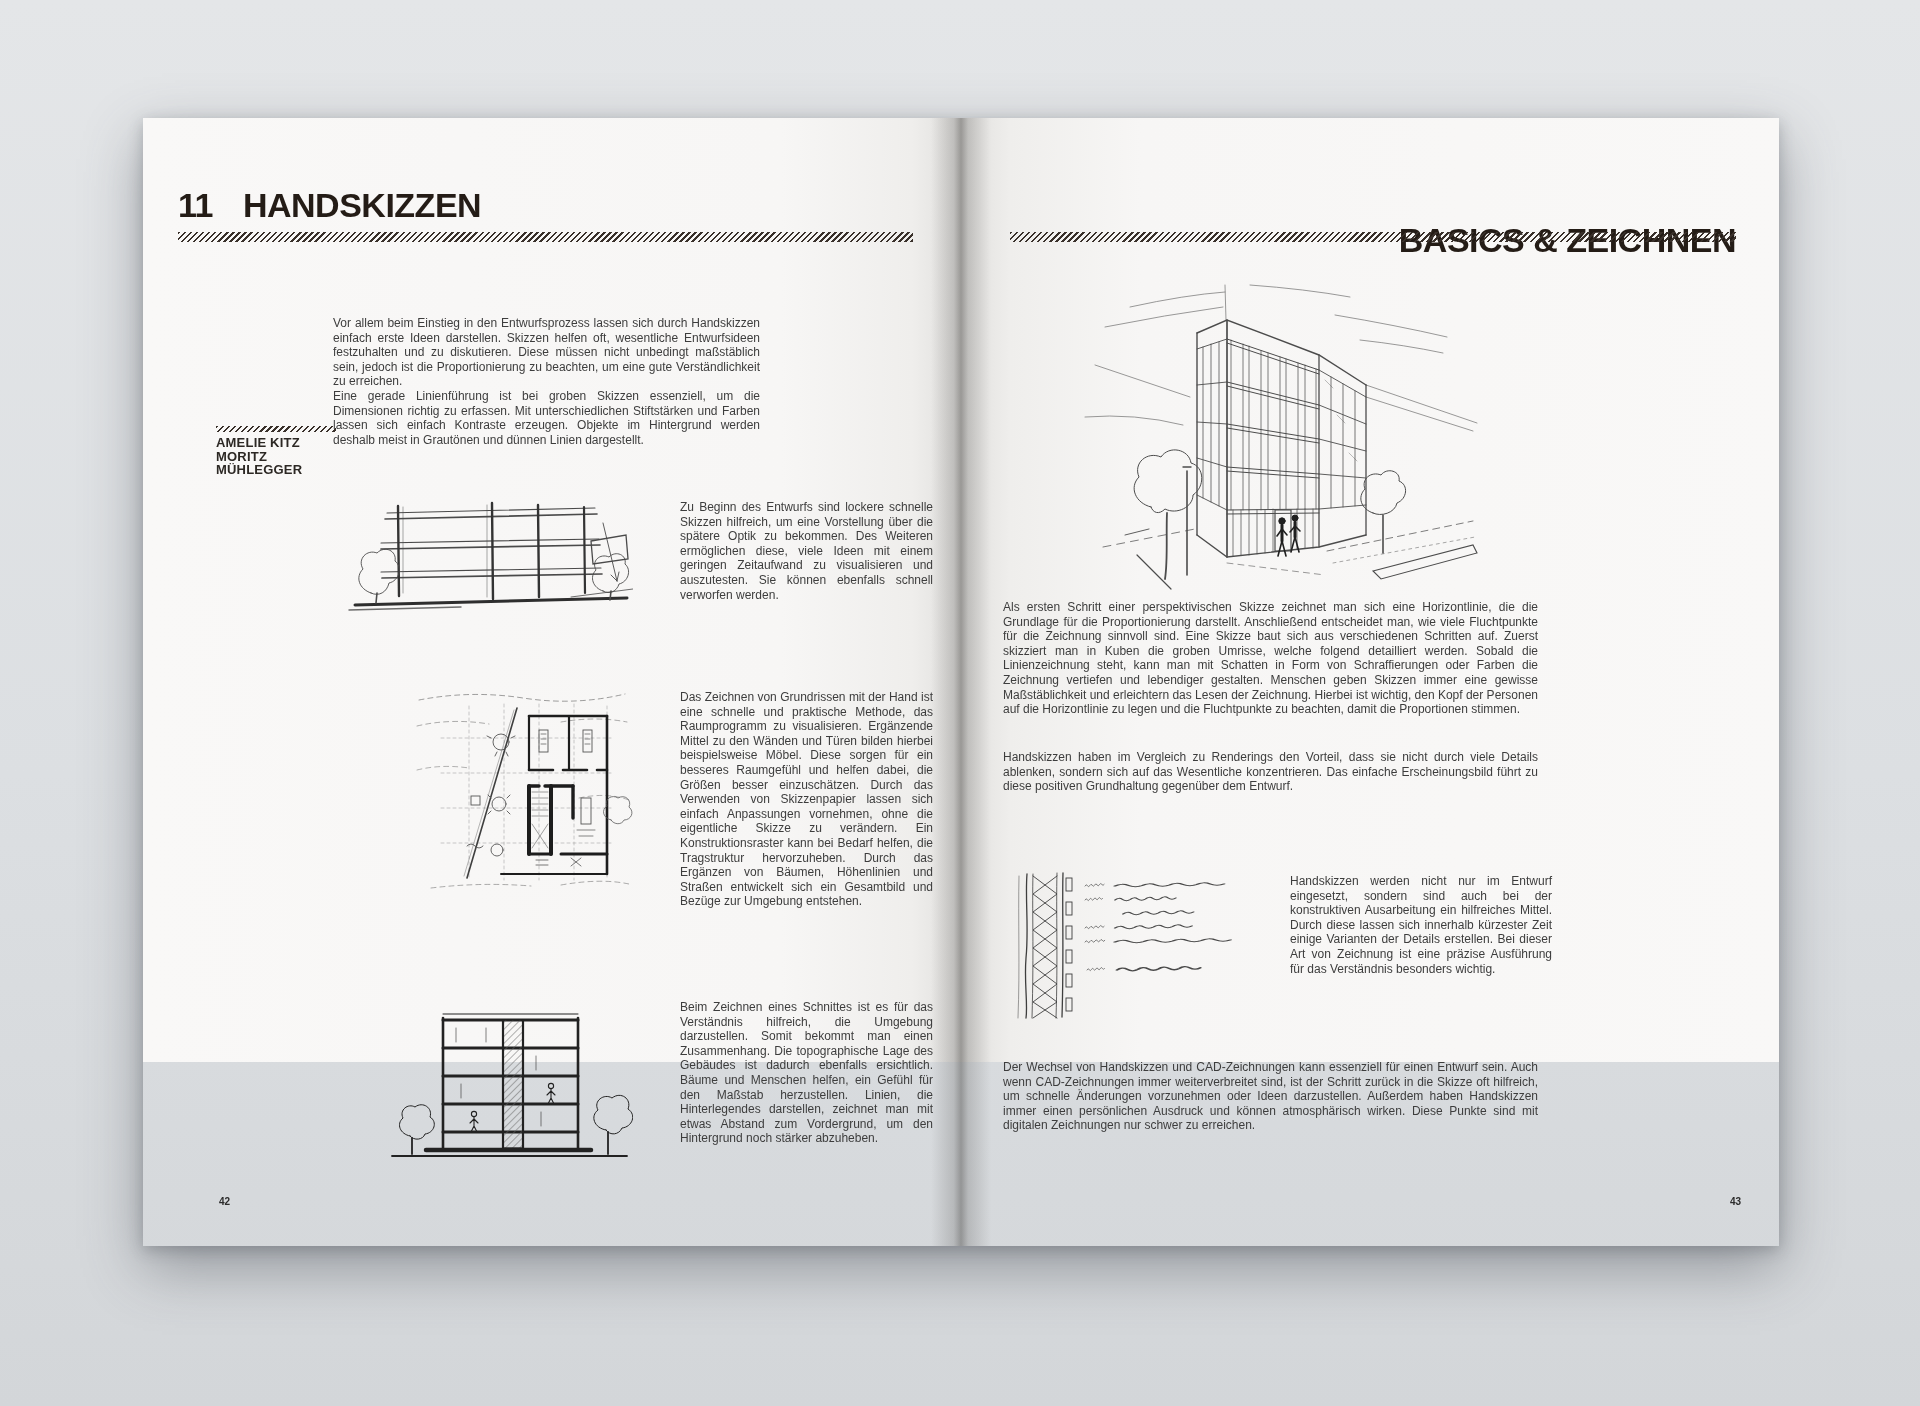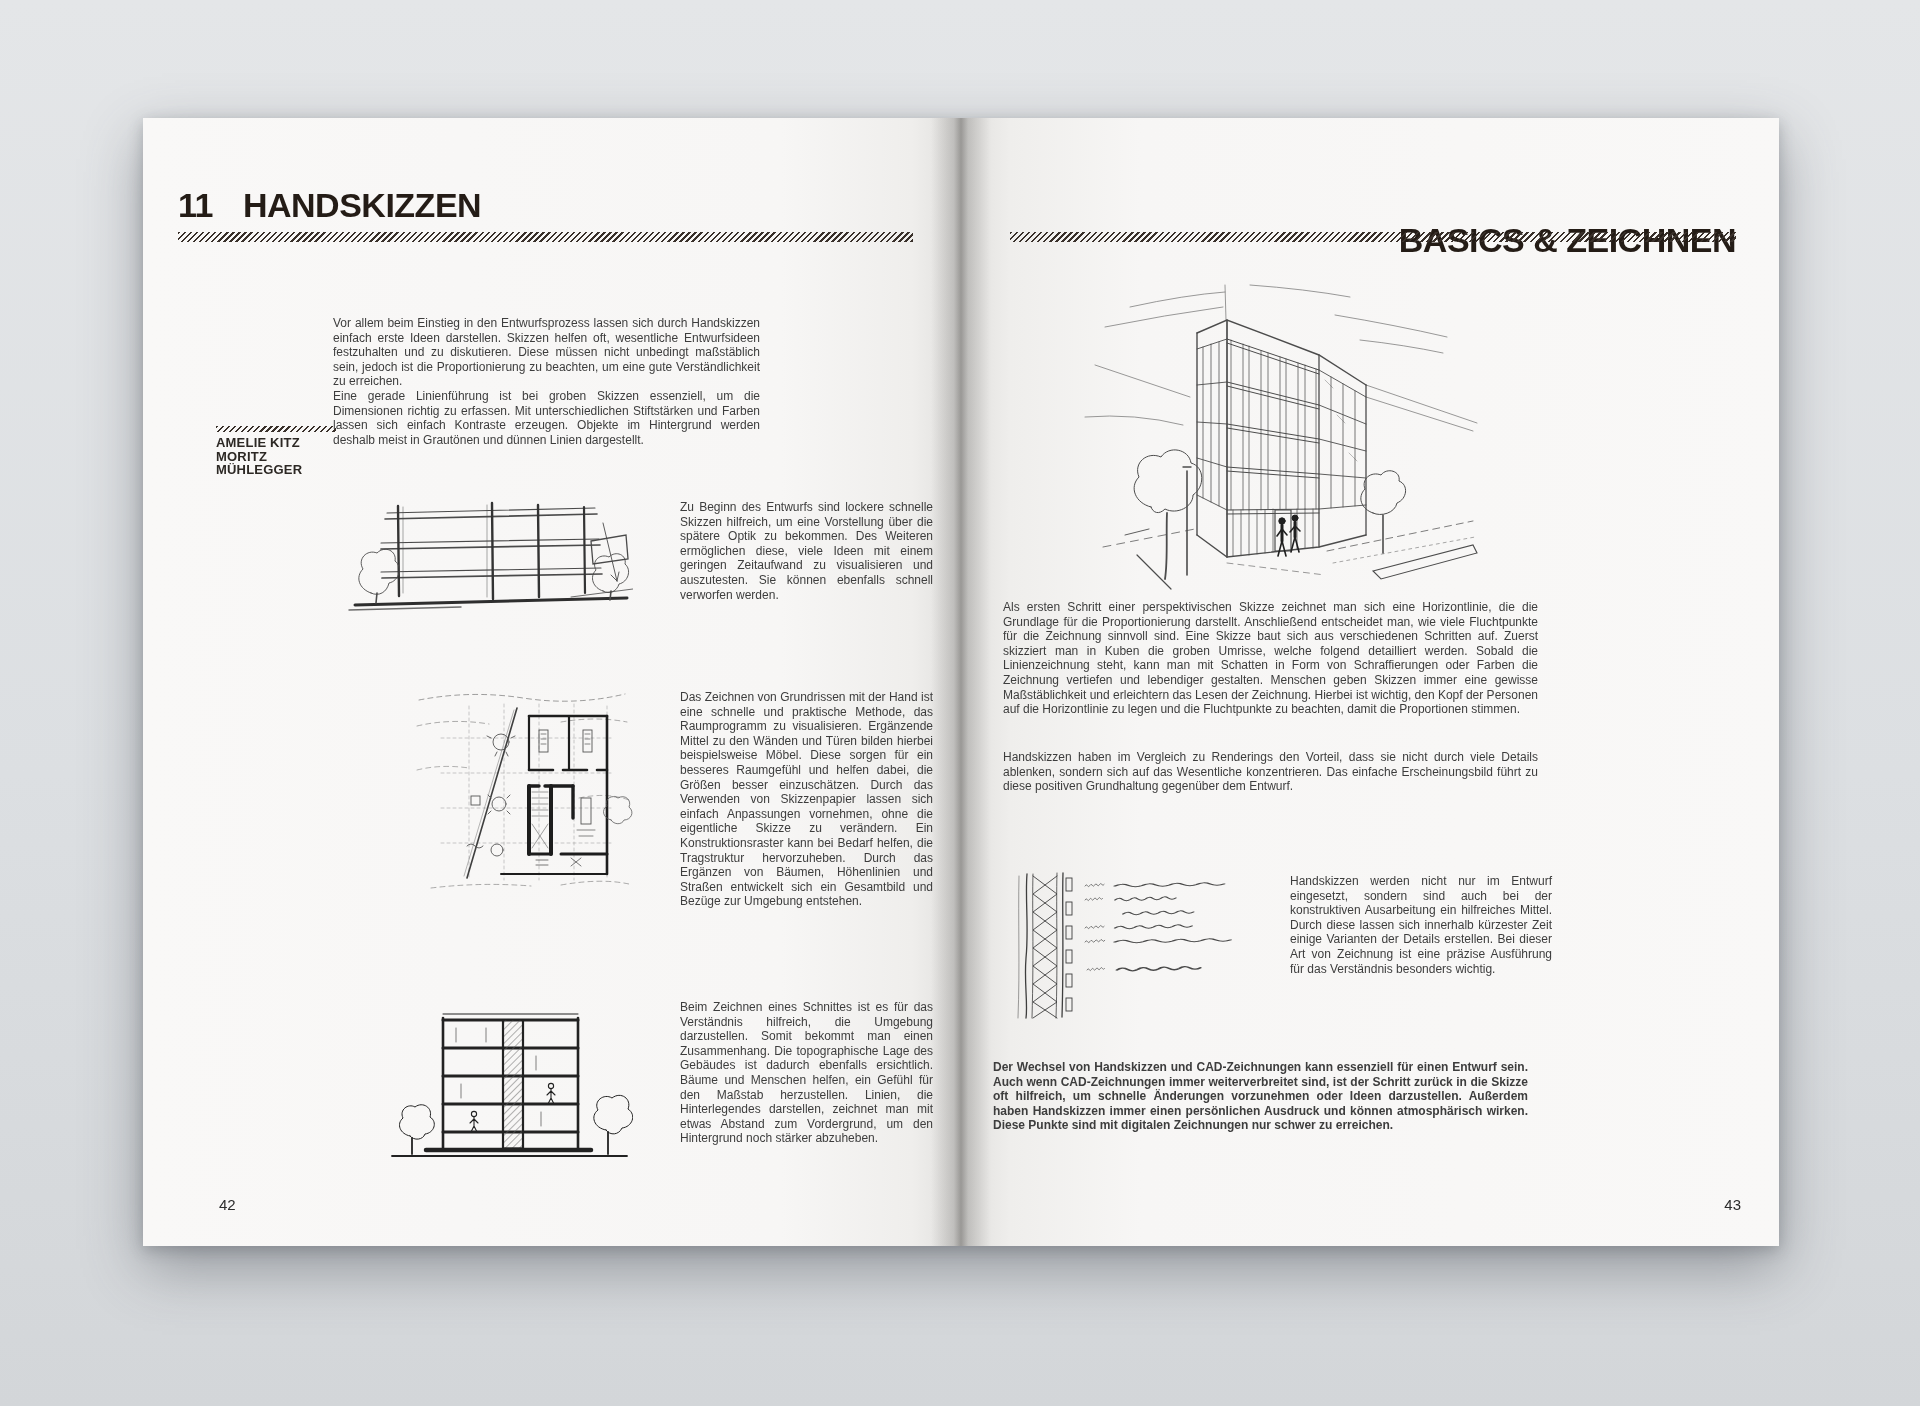--- a/index.html
+++ b/index.html
@@ -6,38 +6,38 @@
   body{
     width:1920px;height:1406px;position:relative;overflow:hidden;
     background:linear-gradient(180deg,#e4e6e8 0%,#dcdfe2 55%,#d3d6d9 100%);
     font-family:"Liberation Sans",sans-serif;
   }
   .spread{
     position:absolute;left:143px;top:118px;width:1636px;height:1128px;
     box-shadow:0 22px 55px rgba(70,76,84,.45),0 4px 14px rgba(70,76,84,.3);
     display:flex;
   }
-  .page{position:relative;width:818px;height:1128px;}
+  .page{position:relative;width:818px;height:944px;}
   .page.left{background:linear-gradient(90deg,#f9f8f7 0%,#f7f6f5 78%,#efeeec 94%,#dfdedc 100%);}
   .page.right{background:linear-gradient(270deg,#f9f8f7 0%,#f7f6f5 78%,#efeeec 94%,#dfdedc 100%);}
   .spine{
     position:absolute;left:788px;top:0;width:60px;height:1128px;pointer-events:none;
     background:linear-gradient(90deg,rgba(0,0,0,0) 0%,rgba(40,38,35,.18) 38%,rgba(40,38,35,.38) 50%,rgba(40,38,35,.18) 62%,rgba(0,0,0,0) 100%);
   }
   .abs{position:absolute;}
   .chapter-head{font-weight:bold;font-size:34px;letter-spacing:-.5px;color:#241c16;line-height:34px;white-space:nowrap;}
   .hatch{
     height:10px;
     background:repeating-linear-gradient(135deg,#39302a 0px,#39302a 1.7px,rgba(0,0,0,0) 1.7px,rgba(0,0,0,0) 4.3px);
   }
   .hatch.small{height:6px;}
   .body-txt{font-size:12px;line-height:14.6px;color:#3d3d3d;text-align:justify;}
   .body-txt p{margin:0;}
   .authors{font-size:13px;font-weight:bold;line-height:13.5px;color:#2c2824;letter-spacing:.2px;}
-  .pageno{font-size:15px;font-weight:normal;color:#2c2c2c;}
+  .pageno{font-size:10px;font-weight:bold;color:#2c2c2c;}
   .sketch svg{display:block;width:100%;height:100%;}
 </style>
 </head>
 <body>
 
 <div class="spread">
 
   <div class="page left">
 
     <div class="abs chapter-head" style="left:35px;top:70px;">
@@ -350,21 +350,21 @@
             <use href="#sq" transform="translate(112,46) scale(2.2,1)"></use>
             <use href="#sq" transform="translate(104,60) scale(2.4,1)"></use>
             <use href="#sq" transform="translate(104,74) scale(3.6,1)"></use>
             <use href="#sq" transform="translate(106,102) scale(2.6,1.1)" stroke-width="1.2"></use>
           </g>
         </g>
       </svg>
     </div>
     <div class="abs body-txt" style="left:315px;top:756px;width:262px;margin-left:14px;">Handskizzen werden nicht nur im Entwurf eingesetzt, sondern sind auch bei der konstruktiven Ausarbeitung ein hilfreiches Mittel. Durch diese lassen sich innerhalb kürzester Zeit einige Varianten der Details erstellen. Bei dieser Art von Zeichnung ist eine präzise Ausführung für das Verständnis besonders wichtig.</div>
 
-    <div class="abs body-txt" style="left:32px;top:942px;width:535px;font-weight:bold;">
+    <div class="abs body-txt" style="left:42px;top:942px;width:535px;">
       <p>Der Wechsel von Handskizzen und CAD-Zeichnungen kann essenziell für einen Entwurf sein. Auch wenn CAD-Zeichnungen immer weiterverbreitet sind, ist der Schritt zurück in die Skizze oft hilfreich, um schnelle Änderungen vorzunehmen oder Ideen darzustellen. Außerdem haben Handskizzen immer einen persönlichen Ausdruck und können atmosphärisch wirken. Diese Punkte sind mit digitalen Zeichnungen nur schwer zu erreichen.</p>
     </div>
 
     <div class="abs pageno" style="right:38px;top:1078px;margin-left:24px;">43</div>
   </div>
 
   <div class="spine"></div>
 </div>
 
 </body></html>

